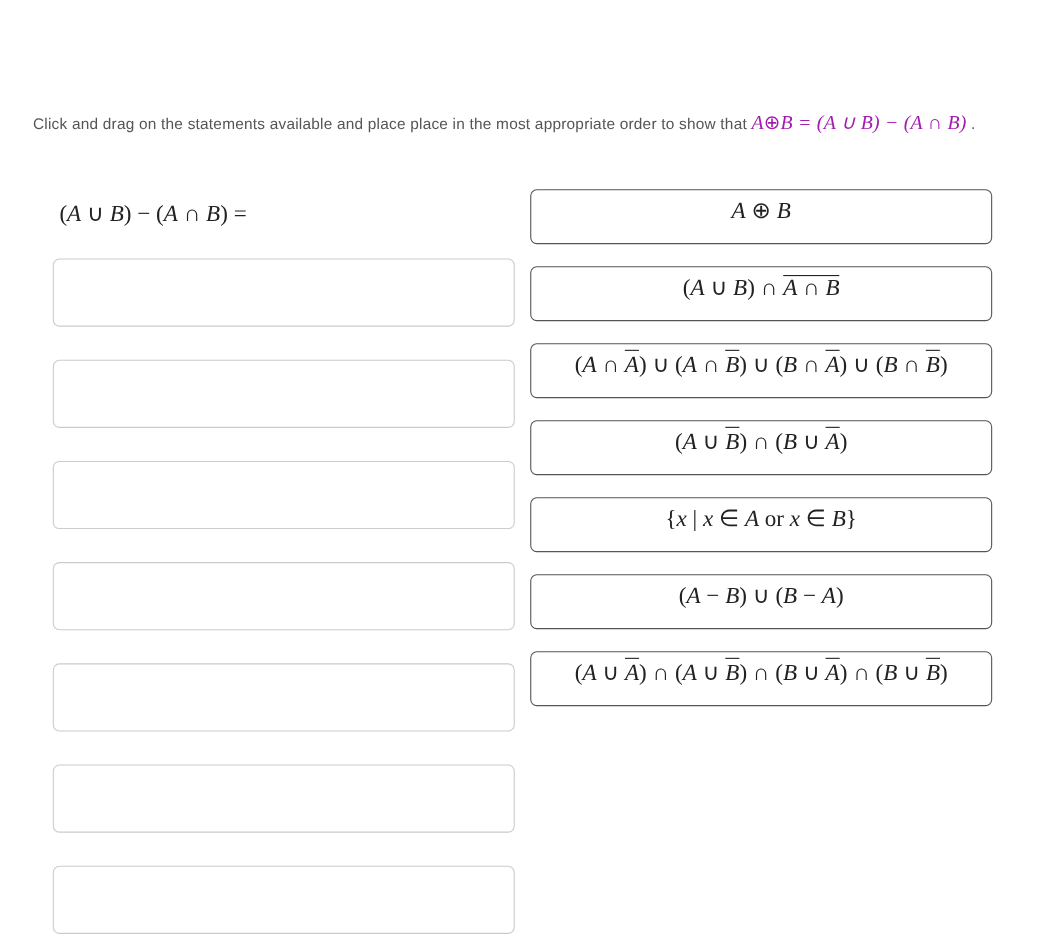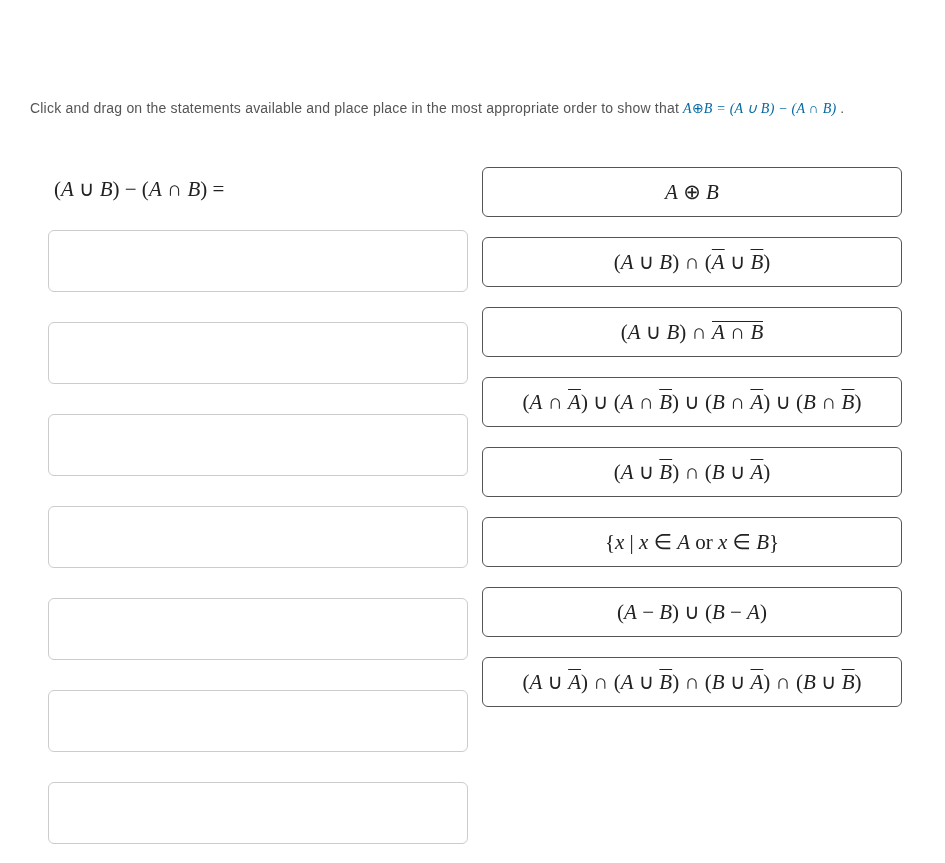--- a/index.html
+++ b/index.html
@@ -17,22 +17,22 @@
   }
   .instructions {
     font-size: 14px;
     color: #555555;
     margin-bottom: 50px;
     letter-spacing: 0.2px;
   }
   .instructions .math {
     font-family: "Times New Roman", Times, serif;
     font-style: italic;
-    color: #0369a1;
-    font-size: 14px;
+    color: #a21caf;
+    font-size: 18px;
     white-space: nowrap;
   }
   .columns {
     display: flex;
     align-items: flex-start;
     gap: 14px;
   }
   .col {
     display: flex;
     flex-direction: column;
@@ -59,21 +59,20 @@
     background: #ffffff;
   }
   .slot:last-child { margin-bottom: 0; }
   .card {
     min-height: 50px;
     border: 1px solid #555555;
     border-radius: 6px;
     margin-bottom: 20px;
     background: #ffffff;
     display: flex;
-    align-items: center;
     justify-content: center;
     padding: 6px 10px;
     box-sizing: border-box;
     cursor: move;
   }
   .card:last-child { margin-bottom: 0; }
   .math {
     font-family: "Times New Roman", Times, serif;
     font-size: 21px;
     color: #222222;
@@ -114,23 +113,20 @@
           <div class="slot"></div>
         </div>
     </div>
 
     <div class="col right-col" id="card-list">
 
     <div class="card">
           <span class="math"><span class="it">A</span> <span class="sym">⊕</span> <span class="it">B</span></span>
         </div>
         <div class="card">
-          <span class="math">(<span class="it">A</span> ∪ <span class="it">B</span>) ∩ (<span class="it ol">A</span> ∪ <span class="it ol">B</span>)</span>
-        </div>
-        <div class="card">
           <span class="math">(<span class="it">A</span> ∪ <span class="it">B</span>) ∩ <span class="olblock"><span class="it">A</span> ∩ <span class="it">B</span></span></span>
         </div>
         <div class="card">
           <span class="math">(<span class="it">A</span> ∩ <span class="it ol">A</span>) ∪ (<span class="it">A</span> ∩ <span class="it ol">B</span>) ∪ (<span class="it">B</span> ∩ <span class="it ol">A</span>) ∪ (<span class="it">B</span> ∩ <span class="it ol">B</span>)</span>
         </div>
         <div class="card">
           <span class="math">(<span class="it">A</span> ∪ <span class="it ol">B</span>) ∩ (<span class="it">B</span> ∪ <span class="it ol">A</span>)</span>
         </div>
         <div class="card">
           <span class="math">{<span class="it">x</span> | <span class="it">x</span> ∈ <span class="it">A</span> or <span class="it">x</span> ∈ <span class="it">B</span>}</span>

